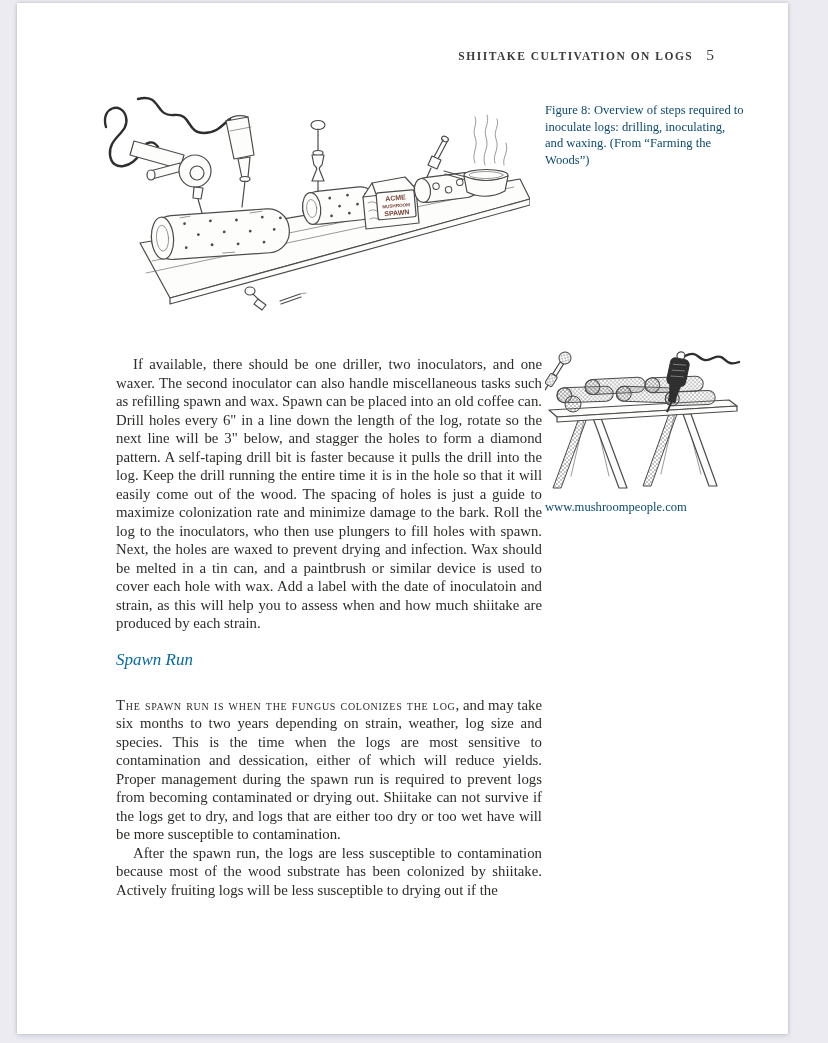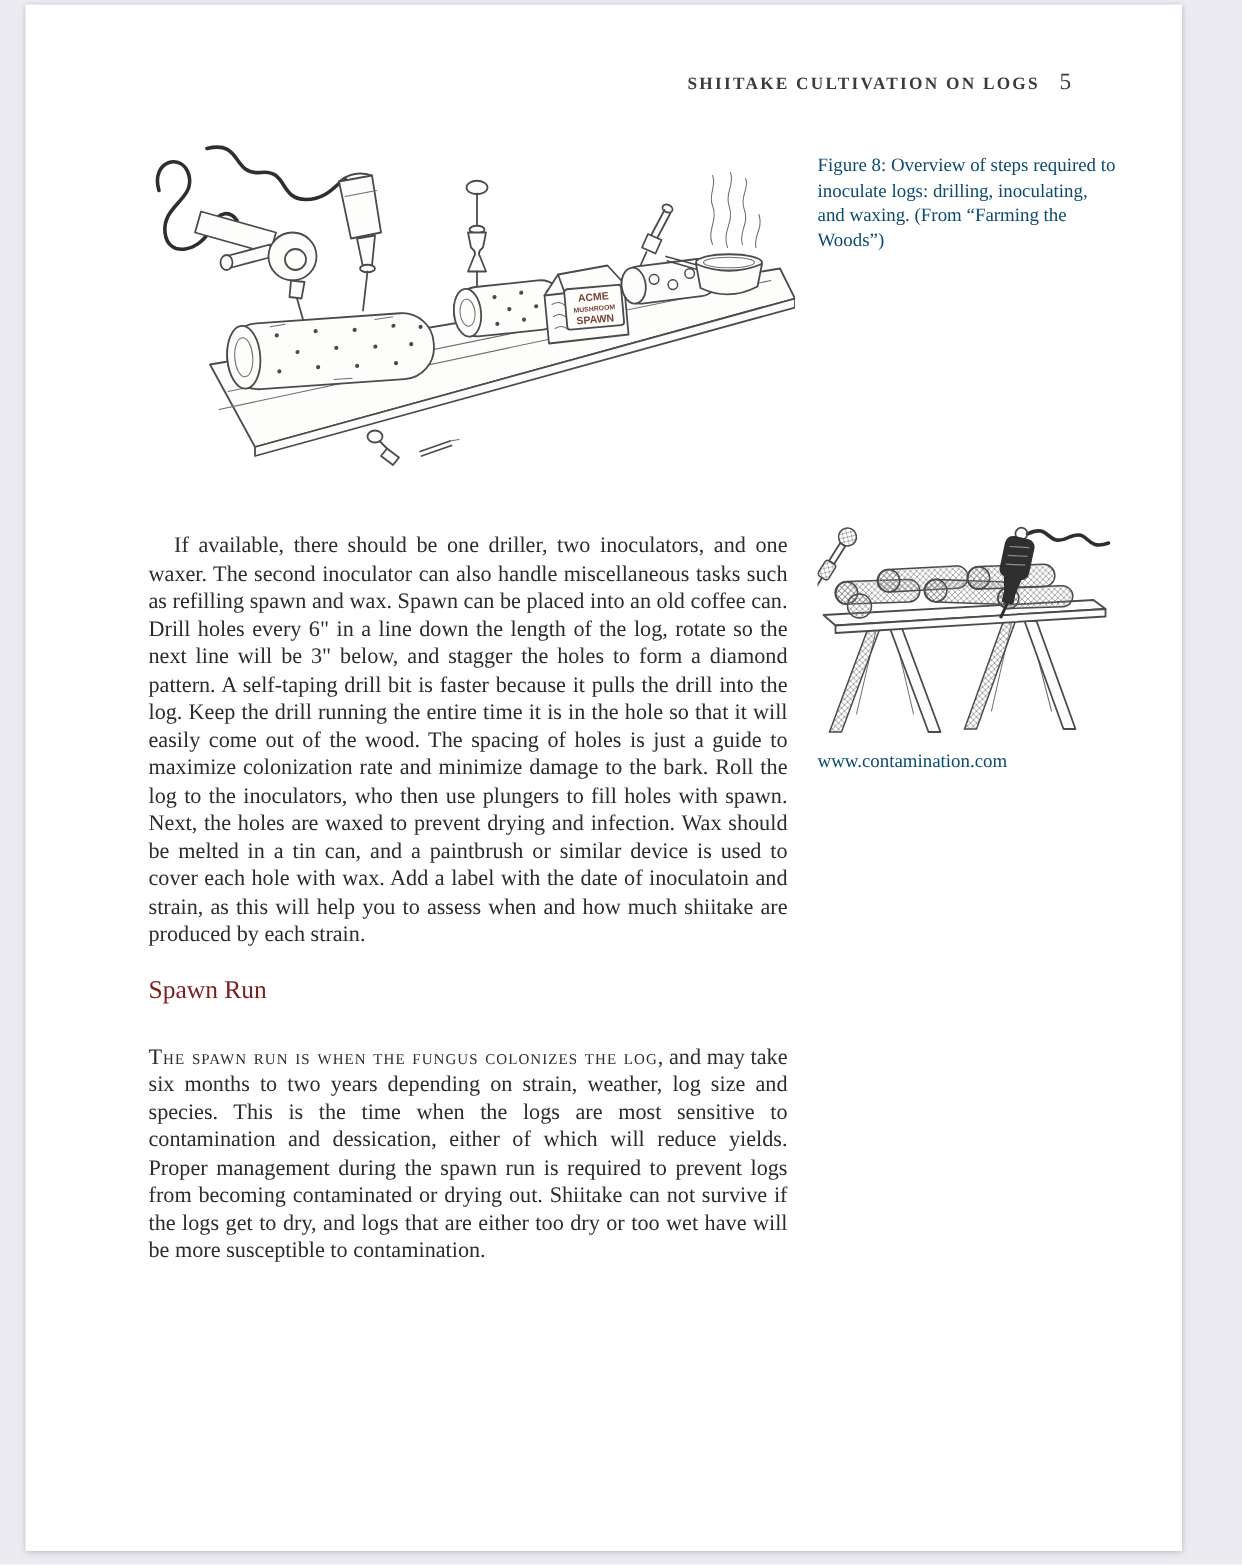--- a/index.html
+++ b/index.html
@@ -22,28 +22,28 @@
   .figure-caption{
     position:absolute;width:199px;
     font-size:12.6px;line-height:16.6px;color:#0c4a6e;text-align:left;
   }
   .cap8{left:528px;top:99px;}
   .cap9{left:528px;top:496px;}
   .caption-url{display:block;}
   .fig8{position:absolute;left:83px;top:90px;}
   .fig9{position:absolute;left:528px;top:345px;}
   .bodycol{
-    position:absolute;left:82px;top:352px;width:426px;
+    position:absolute;left:99px;top:352px;width:426px;
     text-align:justify;font-size:14.8px;line-height:18.5px;color:#2e2c29;
   }
   .bodycol p{margin:0;}
   .indent{text-indent:17px;}
   .section-heading{
     margin:16px 0 25px 0;font-size:17px;line-height:22px;
-    font-weight:normal;color:#7f1d1d;
+    font-style:italic;font-weight:normal;color:#0369a1;
   }
   .sc{font-variant:small-caps;letter-spacing:0.7px;}
 
   
   svg .ln{fill:none;stroke:#4b4b4b;stroke-width:1.2;stroke-linecap:round;stroke-linejoin:round;}
   svg .lnt{fill:none;stroke:#6f6f6f;stroke-width:0.7;stroke-linecap:round;}
   svg .cord{fill:none;stroke:#2e2e2e;stroke-width:2.4;stroke-linecap:round;}
   svg .fill{fill:#fdfdfc;stroke:#4b4b4b;stroke-width:1.2;stroke-linejoin:round;}
   svg .dark{fill:#2f2f2f;stroke:#2f2f2f;stroke-width:1;stroke-linejoin:round;}
   svg .dot{fill:#4a4a4a;stroke:none;}
@@ -186,20 +186,21 @@
       <line class="lnt" x1="200" y1="201" x2="206" y2="200"></line>
     </g>
   </svg>
 
   <div class="figure-caption cap8">Figure 8: Overview of steps required to inoculate logs: drilling, inoculating, and waxing. (From “Farming the Woods”)</div>
 
   <div class="bodycol">
     <p class="indent">If available, there should be one driller, two inoculators, and one waxer. The second inoculator can also handle miscellaneous tasks such as refilling spawn and wax. Spawn can be placed into an old coffee can. Drill holes every 6" in a line down the length of the log, rotate so the next line will be 3" below, and stagger the holes to form a diamond pattern. A self-taping drill bit is faster because it pulls the drill into the log. Keep the drill running the entire time it is in the hole so that it will easily come out of the wood. The spacing of holes is just a guide to maximize colonization rate and minimize damage to the bark. Roll the log to the inoculators, who then use plungers to fill holes with spawn. Next, the holes are waxed to prevent drying and infection. Wax should be melted in a tin can, and a paintbrush or similar device is used to cover each hole with wax. Add a label with the date of inoculatoin and strain, as this will help you to assess when and how much shiitake are produced by each strain.</p>
     <h2 class="section-heading">Spawn Run</h2>
     <p><span class="sc">The spawn run is when the fungus colonizes the log</span><span>, and may take six months to two years depending on strain, weather, log size and species. This is the time when the logs are most sensitive to contamination and dessication, either of which will reduce yields. Proper management during the spawn run is required to prevent logs from becoming contaminated or drying out. Shiitake can not survive if the logs get to dry, and logs that are either too dry or too wet have will be more susceptible to contamination.</span></p>
+    <p class="indent">After the spawn run, the logs are less susceptible to contamination because most of the wood substrate has been colonized by shiitake. Actively fruiting logs will be less susceptible to drying out if the</p>
   </div>
 
   <svg class="fig9" width="198" height="148" viewBox="0 0 198 148">
     <defs>
       <pattern id="xh" patternUnits="userSpaceOnUse" width="4" height="4">
         <path d="M0,4 L4,0 M0,0 L4,4" stroke="#8a8a8a" stroke-width="0.5" fill="none"></path>
       </pattern>
     </defs>
 
     <g>
@@ -258,16 +259,16 @@
       <line x1="3" y1="14" x2="16" y2="12" stroke="#8a8a8a" stroke-width="0.8"></line>
       <line x1="3" y1="20" x2="16" y2="18" stroke="#8a8a8a" stroke-width="0.8"></line>
       <line x1="3" y1="26" x2="16" y2="24" stroke="#8a8a8a" stroke-width="0.8"></line>
       <polygon class="dark" points="4,34 15,34 13,44 6,44"></polygon>
       <rect class="dark" x="6" y="44" width="7" height="7" rx="1"></rect>
       <line x1="9.5" y1="51" x2="7" y2="62" stroke="#2f2f2f" stroke-width="2"></line>
     </g>
   </svg>
 
   <div class="figure-caption cap9">
-    <span class="caption-url">www.contamination.com</span>
+    <span class="caption-url">www.mushroompeople.com</span>
   </div>
 
 </div>
 
 </body></html>

